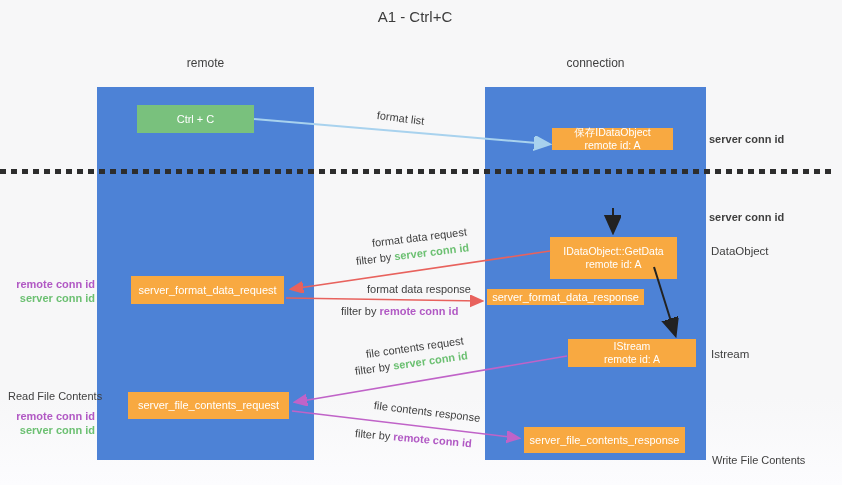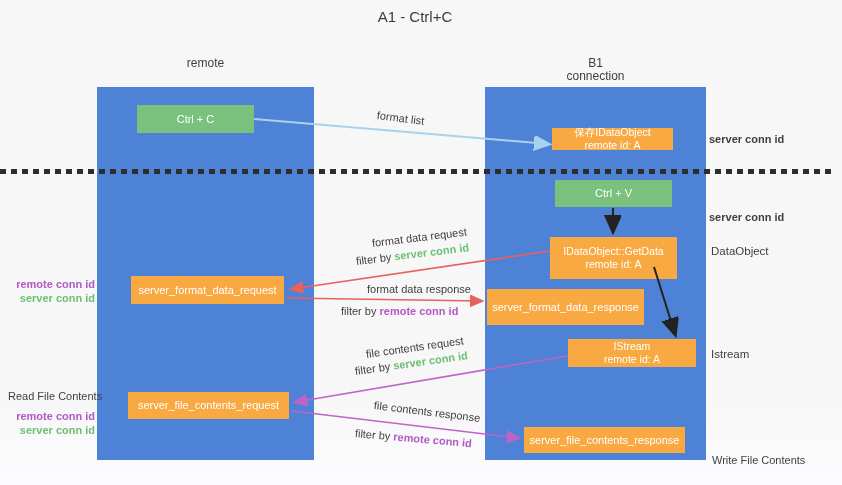--- a/index.html
+++ b/index.html
@@ -28,21 +28,21 @@
 
   .node{position:absolute; z-index:4; color:#fff; text-align:center; font-size:11px;
         display:flex; flex-direction:column; justify-content:center; line-height:13px;}
   .node.green{background:var(--box-green);}
   .node.orange{background:var(--box-orange);}
   .n-ctrl-c{left:137px; top:105px; width:117px; height:28px;}
   .n-ctrl-v{left:555px; top:180px; width:117px; height:27px;}
   .n-save{left:552px; top:128px; width:121px; height:22px; font-size:10.5px;}
   .n-getdata{left:550px; top:237px; width:127px; height:42px; font-size:10.5px;}
   .n-fmt-req{left:131px; top:276px; width:153px; height:28px;}
-  .n-fmt-resp{left:487px; top:289px; width:157px; height:36px;}
+  .n-fmt-resp{left:487px; top:289px; width:157px; height:16px;}
   .n-istream{left:568px; top:339px; width:128px; height:28px; font-size:10.5px;}
   .n-file-req{left:128px; top:392px; width:161px; height:27px;}
   .n-file-resp{left:524px; top:427px; width:161px; height:26px;align-items:center;}
 
   svg.arrows{position:absolute; left:0; top:0; z-index:5; pointer-events:none;}
   .st-blue{stroke:var(--blue-arrow); fill:var(--blue-arrow);}
   .st-black{stroke:#222; fill:#222;}
   .st-red{stroke:var(--red-arrow); fill:var(--red-arrow);}
   .st-purple{stroke:var(--purple-arrow); fill:var(--purple-arrow);}
 
@@ -78,38 +78,34 @@
 <div id="canvas">
 
   <div class="title">
     <div>A1 - Ctrl+C</div>
   </div>
 
   <div class="col-header a1">
     <div>remote</div>
   </div>
   <div class="col-header b1">
-    <div>B1</div>
     <div>connection</div>
   </div>
 
   <div class="column a1"></div>
   <div class="column b1"></div>
 
   <div class="dotted-line"></div>
 
   <div class="node green n-ctrl-c">
     <span>Ctrl + C</span>
   </div>
   <div class="node orange n-save">
     <span>保存IDataObject</span>
     <span>remote id: A</span>
-  </div>
-  <div class="node green n-ctrl-v">
-    <span>Ctrl + V</span>
   </div>
   <div class="node orange n-getdata">
     <span>IDataObject::GetData</span>
     <span>remote id: A</span>
   </div>
   <div class="node orange n-fmt-req">
     <span>server_format_data_request</span>
   </div>
   <div class="node orange n-fmt-resp">
     <span>server_format_data_response</span>

